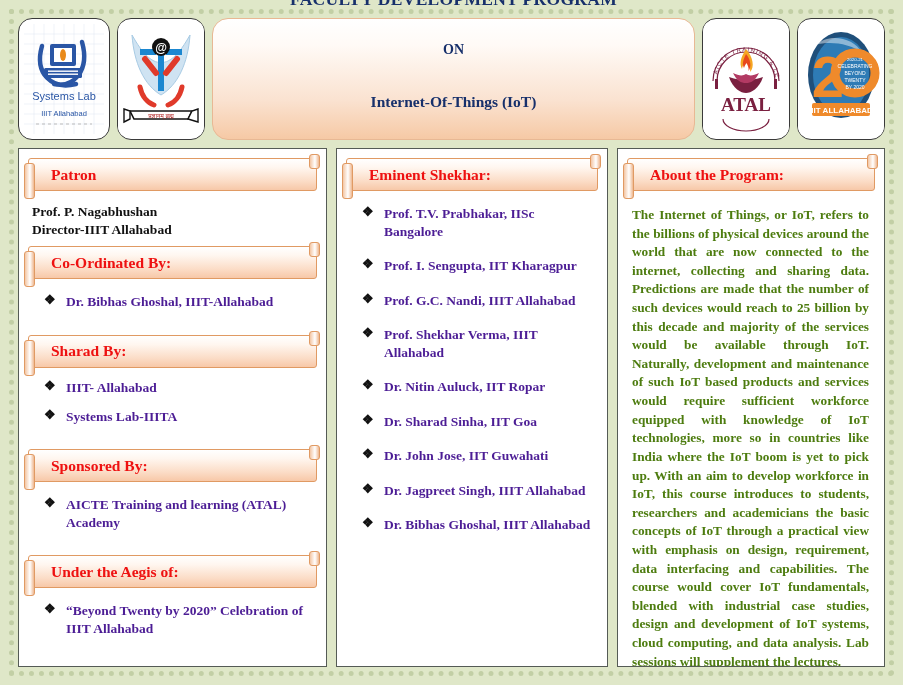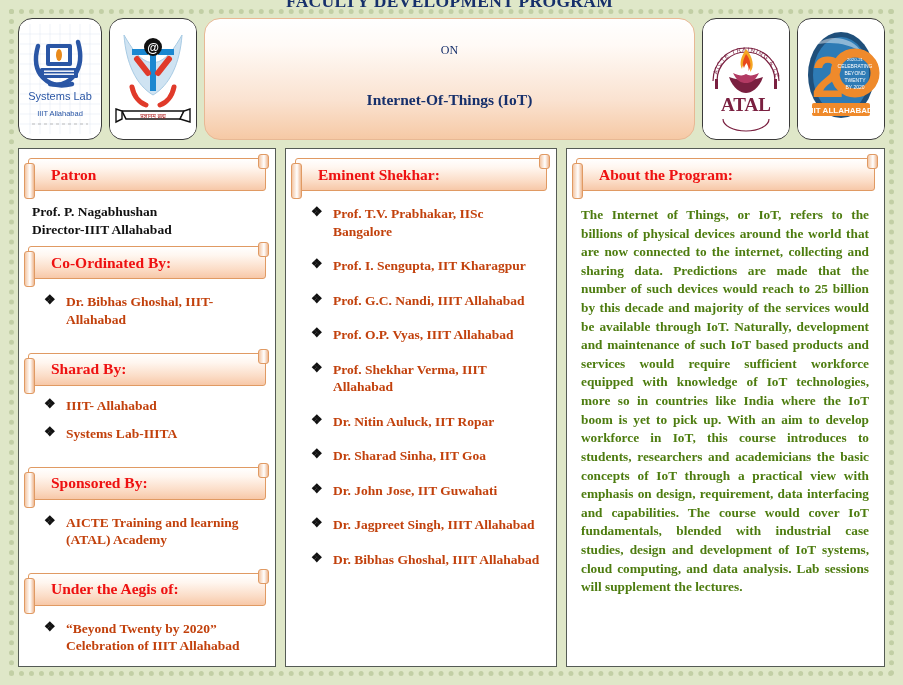--- a/index.html
+++ b/index.html
@@ -32,58 +32,58 @@
   
   .header{
     display:flex;align-items:stretch;
     height:122px;
     gap:7px;
   }
   .logo-box{
     background:#ffffff;
     border:1.5px solid #3a3a3a;
     border-radius:14px;
-    width:84px;
+    width:92px;
     display:flex;align-items:center;justify-content:center;
     box-sizing:border-box;
     overflow:hidden;
     flex:none;
   }
   .logo-box.wide{width:88px;}
   .title-box{
     flex:1;
     border:1.5px solid #e8b894;
     border-radius:16px;
     background:linear-gradient(to bottom,#ffffff 0%,#fffaf6 22%,#fae2d0 68%,#f6c9a5 100%);
     display:flex;flex-direction:column;
     align-items:center;justify-content:center;
     box-sizing:border-box;
     padding:6px 10px;
     gap:27px;
   }
   .t1{font-size:17.5px;font-weight:bold;color:#17306b;letter-spacing:.3px;line-height:1.45;}
-  .t2{font-size:12px;font-weight:normal;color:#17306b;line-height:1.6;}
+  .t2{font-size:14px;font-weight:bold;color:#17306b;line-height:1.6;}
   .t3{font-size:15.5px;font-weight:bold;color:#17306b;line-height:1.7;}
   .t4{font-size:16px;font-weight:bold;color:#17306b;line-height:1.8;}
   
   .columns{
     flex:1;
     display:flex;
     gap:9px;
     margin-top:8px;
     min-height:0;
   }
   .col{
     background:#ffffff;
     border:1.2px solid #555b55;
     box-sizing:border-box;
     padding:6px 7px 8px 7px;
     overflow:hidden;
   }
-  .col-left{width:258px;flex:none;}
+  .col-left{width:309px;flex:none;}
   .col-mid{width:272px;flex:none;}
   .col-right{flex:1;}
   
   .ribbon{
     position:relative;
     margin:3px 2px 2px 2px;
     height:33px;
     display:flex;align-items:center;
     padding-left:22px;
     box-sizing:border-box;
@@ -126,21 +126,21 @@
     margin:0;
     padding:12px 6px 10px 18px;
   }
   ul.bullets.tight{padding-top:9px;}
   ul.bullets li{
     position:relative;
     padding-left:22px;
     margin-bottom:11px;
     font-size:13.5px;
     font-weight:bold;
-    color:#c2410c;
+    color:#4c1d95;
     line-height:1.3;
   }
   ul.bullets li::before{
     content:"\2756";
     position:absolute;left:0;top:-1px;
     font-size:13px;
     color:#111;
   }
   ul.spk li{margin-bottom:17px;}
   .about-text{
@@ -296,21 +296,20 @@
       </div>
 
       <div class="col col-mid">
         <div class="ribbon">
           <span>Eminent Shekhar:</span>
         </div>
         <ul class="bullets spk">
           <li>Prof. T.V. Prabhakar, IISc Bangalore</li>
           <li> Prof. I. Sengupta, IIT Kharagpur</li>
           <li>Prof. G.C. Nandi, IIIT Allahabad</li>
-          <li>Prof. O.P. Vyas, IIIT Allahabad</li>
           <li>Prof. Shekhar Verma, IIIT Allahabad</li>
           <li>Dr. Nitin Auluck, IIT Ropar</li>
           <li>Dr. Sharad Sinha, IIT Goa</li>
           <li>Dr. John Jose, IIT Guwahati</li>
           <li>Dr. Jagpreet Singh, IIIT Allahabad</li>
           <li>Dr. Bibhas Ghoshal, IIIT Allahabad</li>
         </ul>
       </div>
 
       <div class="col col-right">

